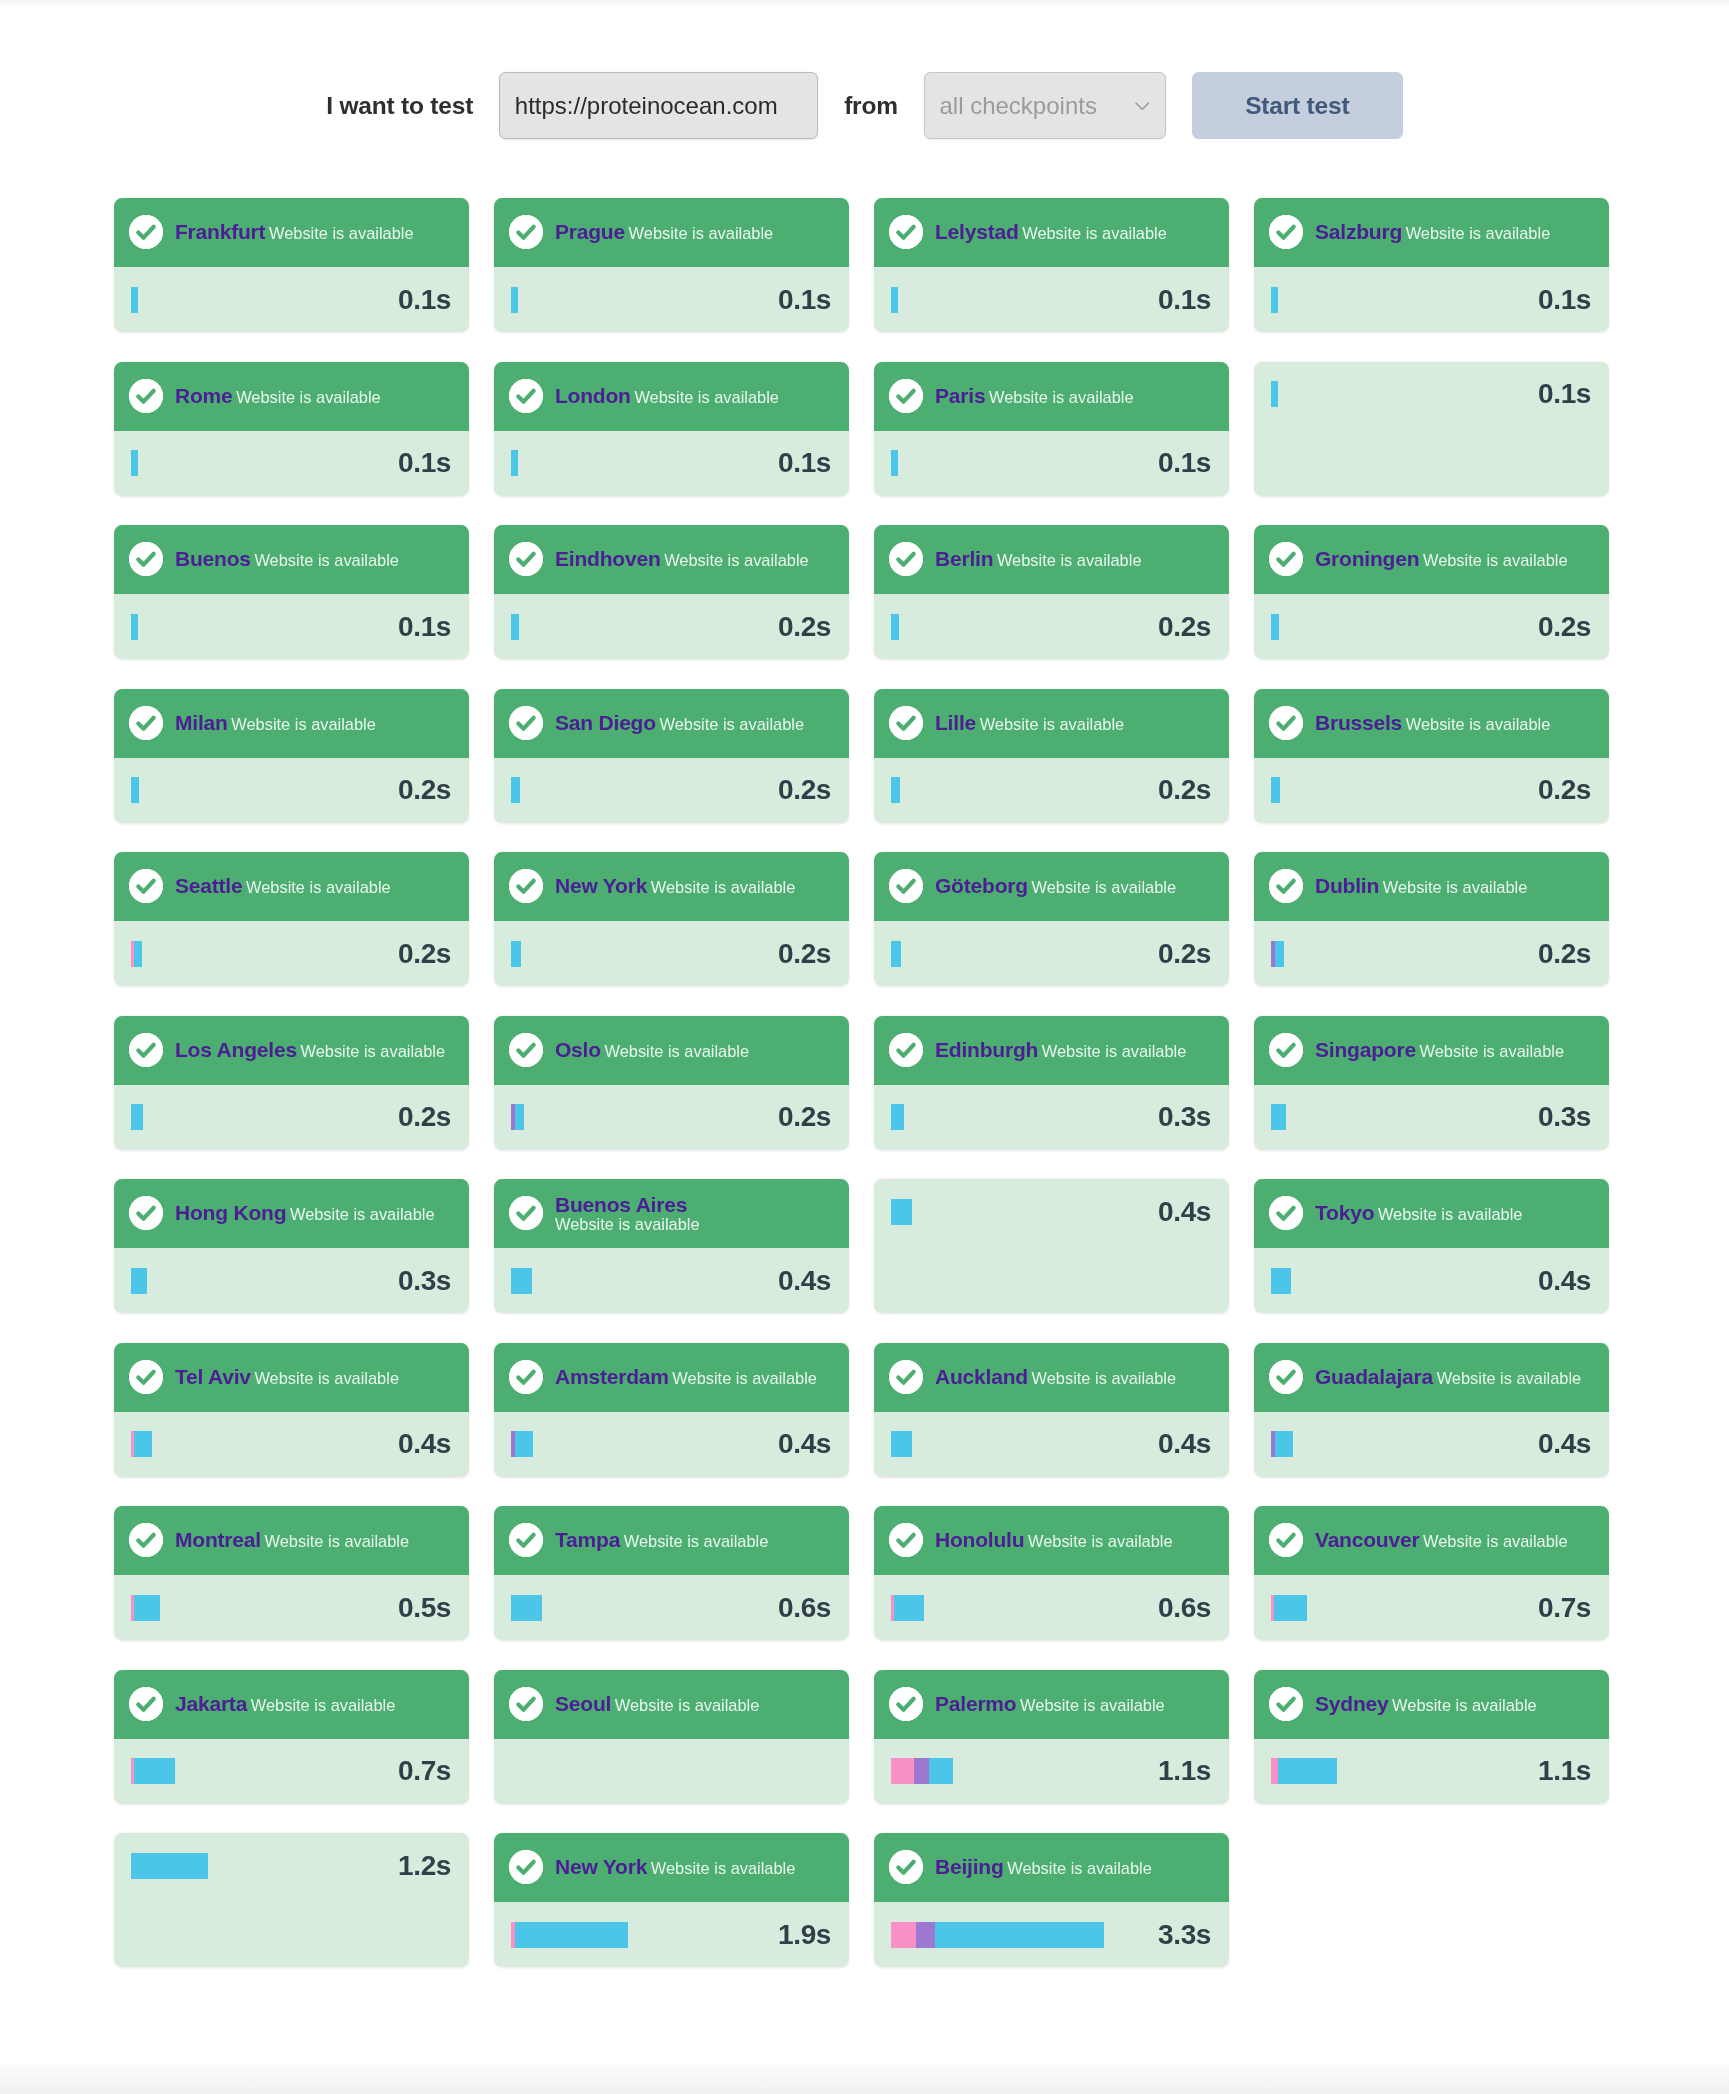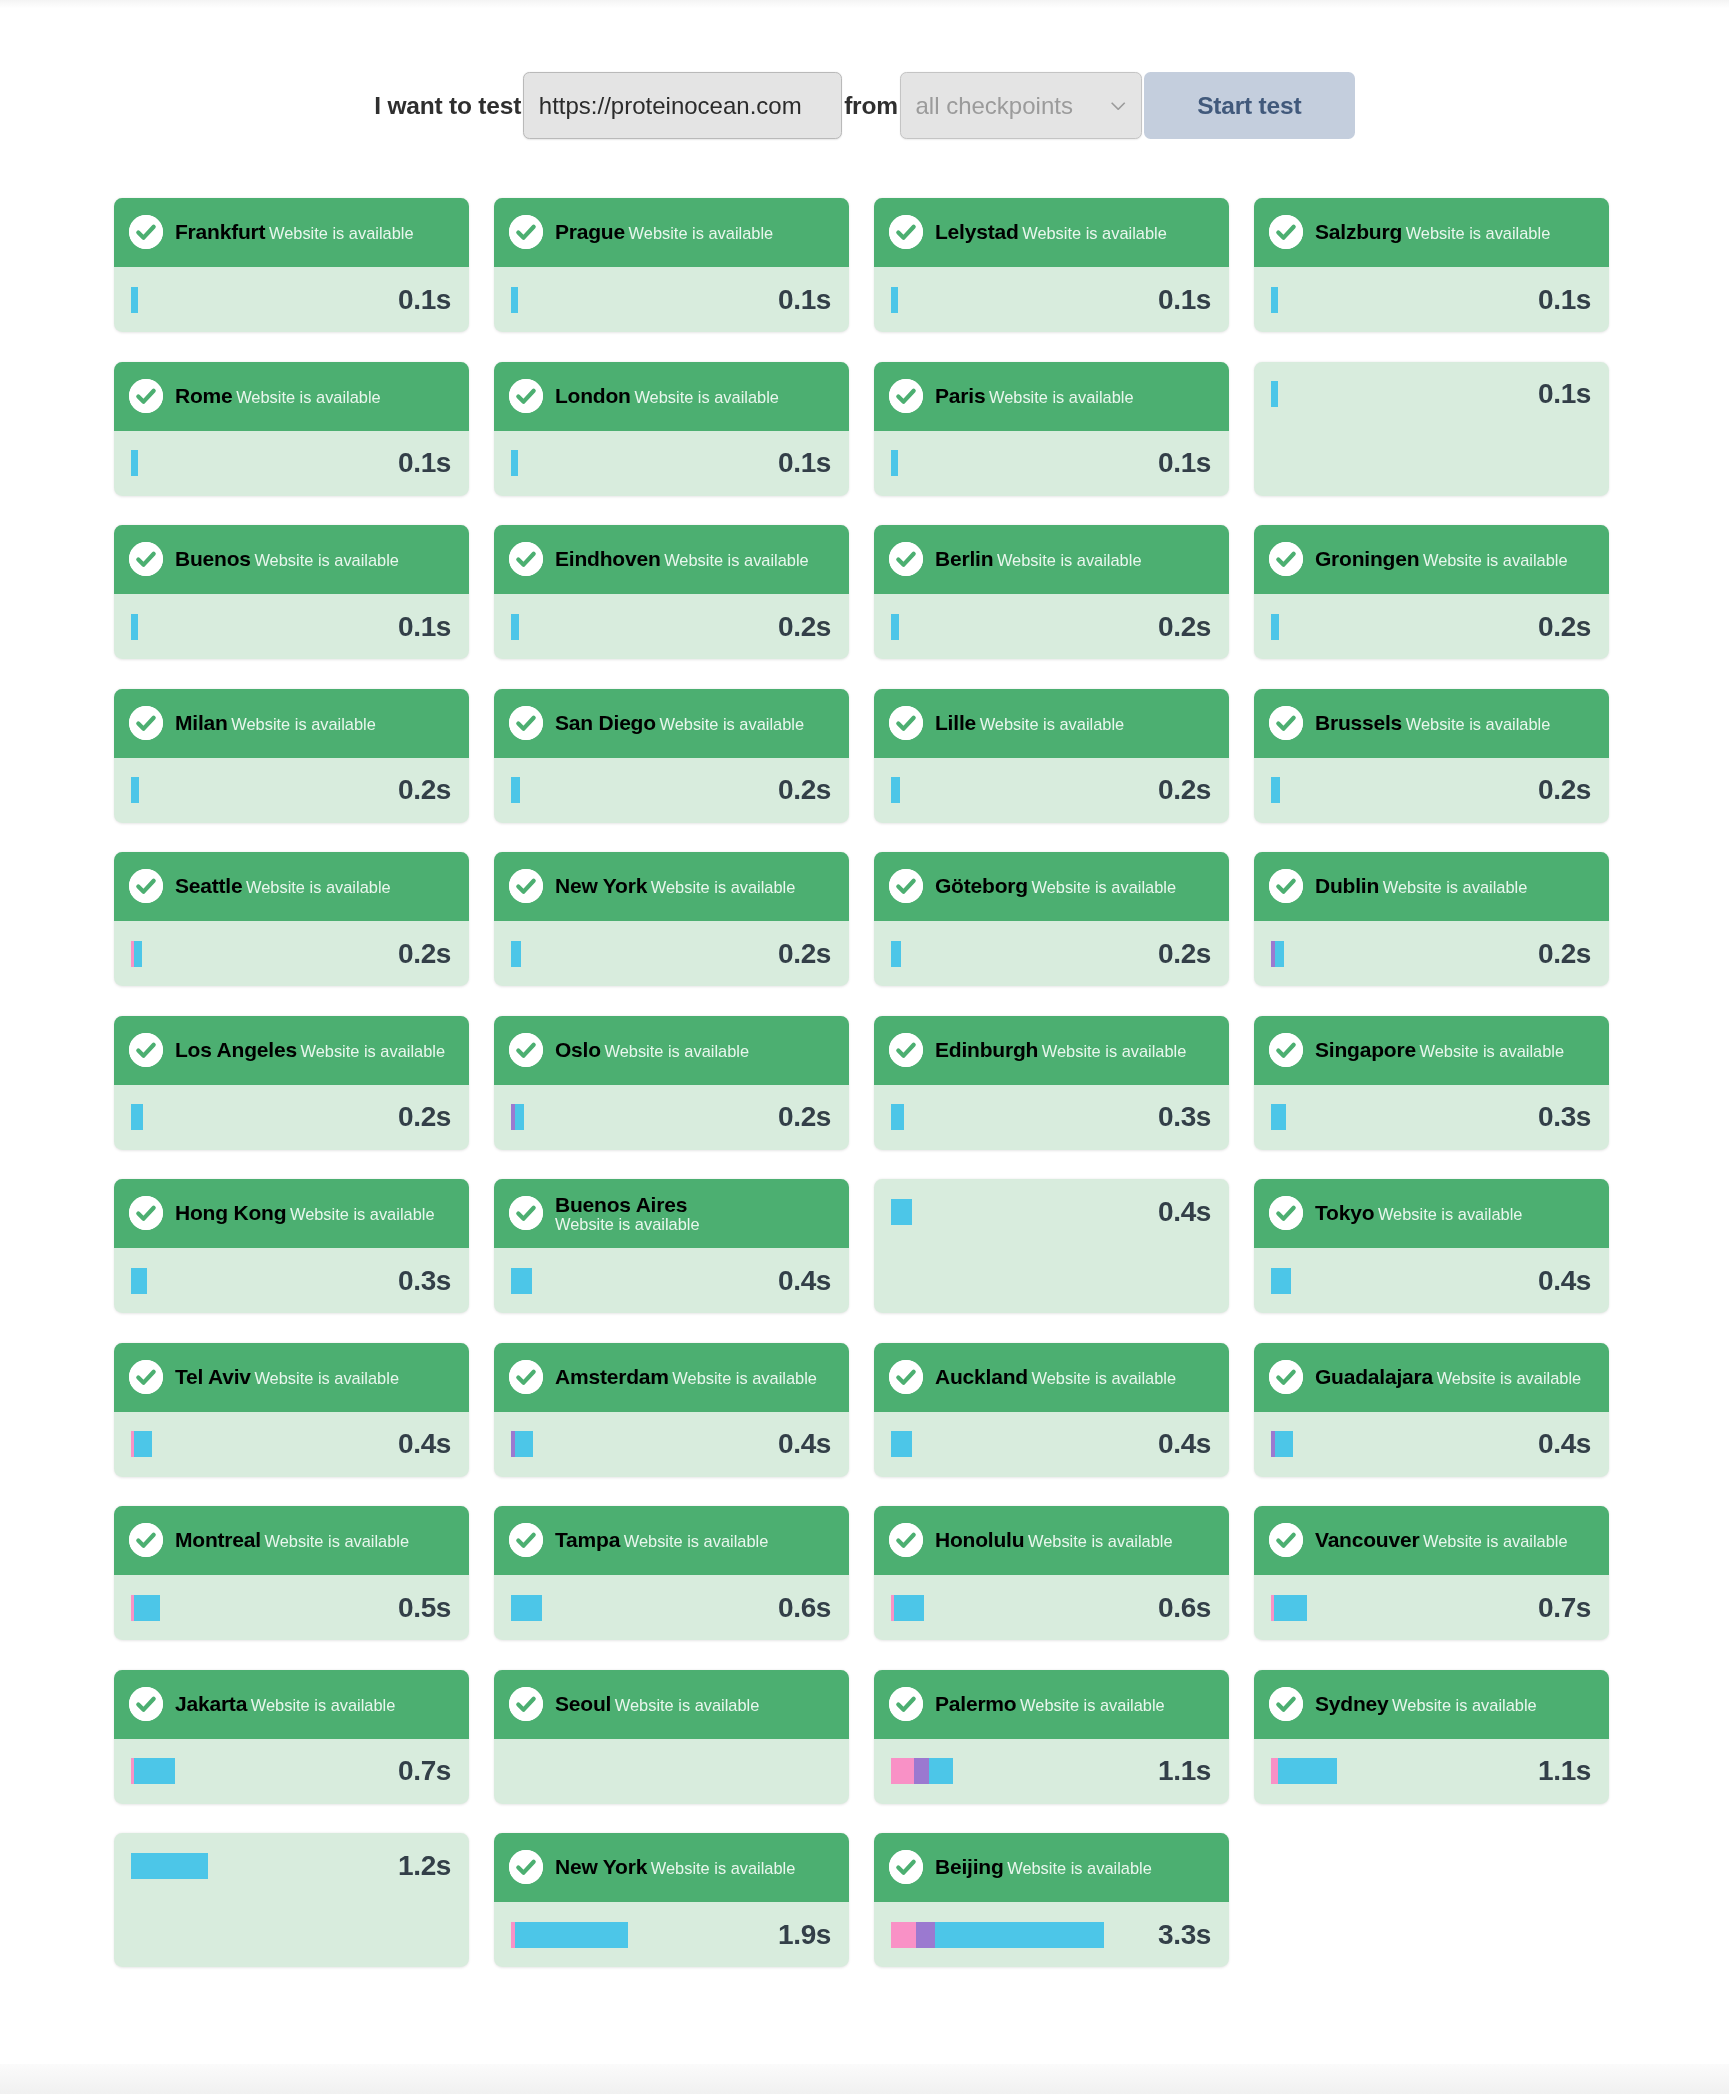--- a/index.html
+++ b/index.html
@@ -15,21 +15,21 @@
     min-height: 2095px;
     background:
       linear-gradient(to bottom, #f4f4f4 0px, #ffffff 8.2px, #ffffff calc(100% - 31px), #fbfbfb calc(100% - 31px), #f0f0f0 100%);
   }
 
   
   .topbar {
     display: flex;
     align-items: center;
     justify-content: center;
-    gap: 2px;
+    gap: 26px;
     padding-top: 72px;
     padding-bottom: 0;
   }
   .tb-label {
     font-size: 24.5px;
     font-weight: 700;
     color: #2f2f2f;
     letter-spacing: -0.2px;
     white-space: nowrap;
   }
@@ -119,21 +119,21 @@
     background: #ffffff;
     display: flex;
     align-items: center;
     justify-content: center;
   }
   .check-icon svg { display: block; }
   .head-text { line-height: 1.05; overflow: hidden; }
   .city {
     font-size: 21px;
     font-weight: 700;
-    color: #000000;
+    color: #4c1d95;
     letter-spacing: -0.2px;
     white-space: nowrap;
   }
   .status {
     font-size: 16.4px;
     color: #e9f6ed;
     margin-top: 2.5px;
     white-space: nowrap;
   }
 

